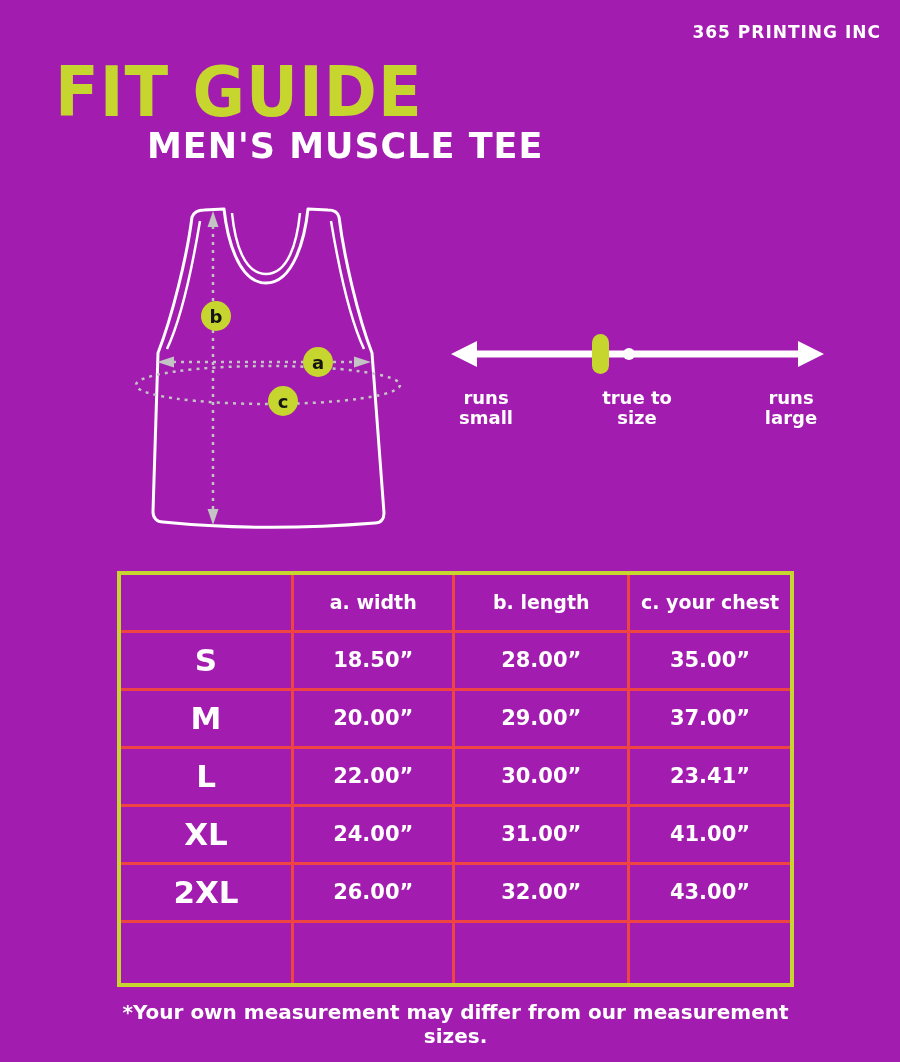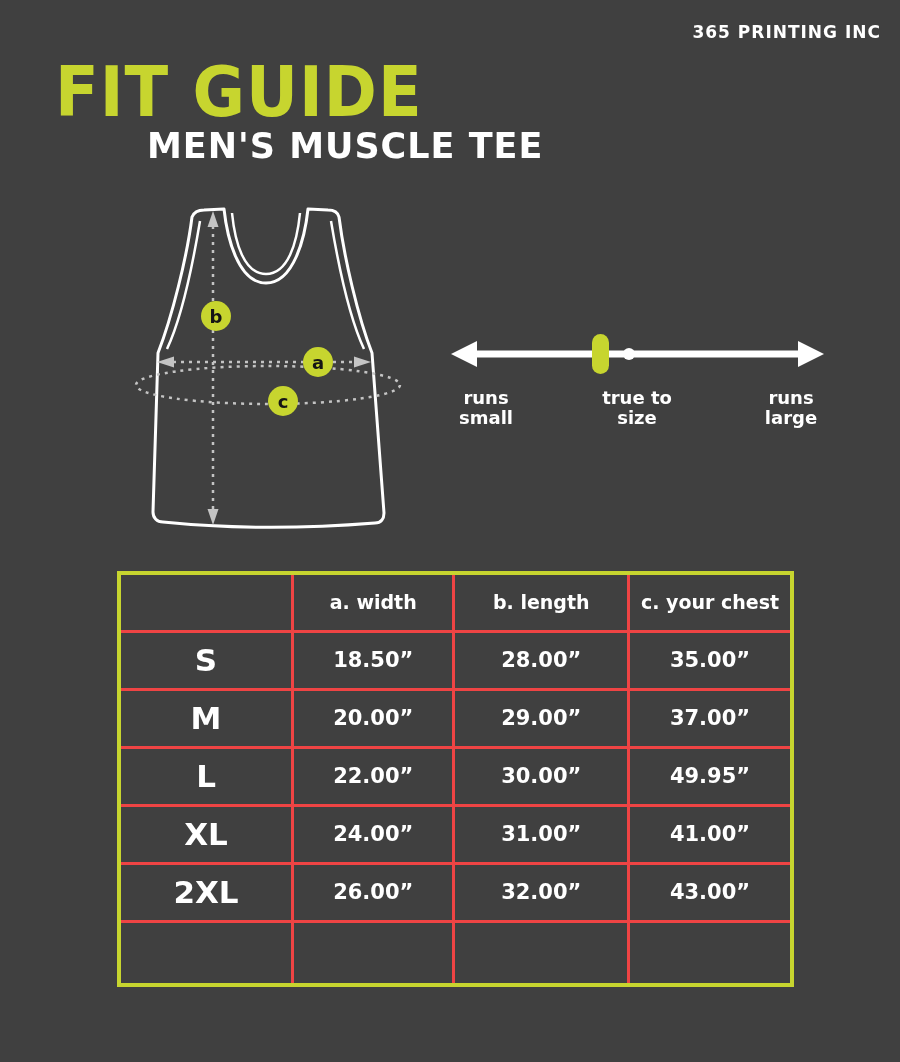--- a/index.html
+++ b/index.html
@@ -1,17 +1,17 @@
 <!DOCTYPE html>
 <html><head>
 <meta charset="utf-8">
 <style>
   html,body{margin:0;padding:0;background:#000;}
   .canvas{
-    position:relative;width:900px;height:1062px;background:#404040;
+    position:relative;width:900px;height:1062px;background:#a21caf;
     font-family:"DejaVu Sans","Liberation Sans",sans-serif;color:#fff;overflow:hidden;
   }
   .brand{
     position:absolute;top:22px;right:19px;font-size:17px;font-weight:bold;
     letter-spacing:1px;color:#fff;
   }
   .title{
     position:absolute;left:55px;top:52px;font-size:64px;font-weight:800;
     letter-spacing:1px;color:#c7d52f;transform:scaleY(1.08);transform-origin:left top;
   }
@@ -144,21 +144,21 @@
     <tr style="height:58px">
       <td class="size-cell">M</td>
       <td class="val-cell">20.00”</td>
       <td class="val-cell">29.00”</td>
       <td class="val-cell">37.00”</td>
     </tr>
     <tr style="height:58px">
       <td class="size-cell">L</td>
       <td class="val-cell">22.00”</td>
       <td class="val-cell">30.00”</td>
-      <td class="val-cell">49.95”</td>
+      <td class="val-cell">23.41”</td>
     </tr>
     <tr style="height:58px">
       <td class="size-cell">XL</td>
       <td class="val-cell">24.00”</td>
       <td class="val-cell">31.00”</td>
       <td class="val-cell">41.00”</td>
     </tr>
     <tr style="height:58px">
       <td class="size-cell">2XL</td>
       <td class="val-cell">26.00”</td>
@@ -167,14 +167,15 @@
     </tr>
     <tr style="height:64px">
       <td></td>
       <td></td>
       <td></td>
       <td></td>
     </tr>
   </tbody>
     </table>
 
+  <div class="footnote">*Your own measurement may differ from our measurement sizes.</div>
 
 </div>
 
 </body></html>

